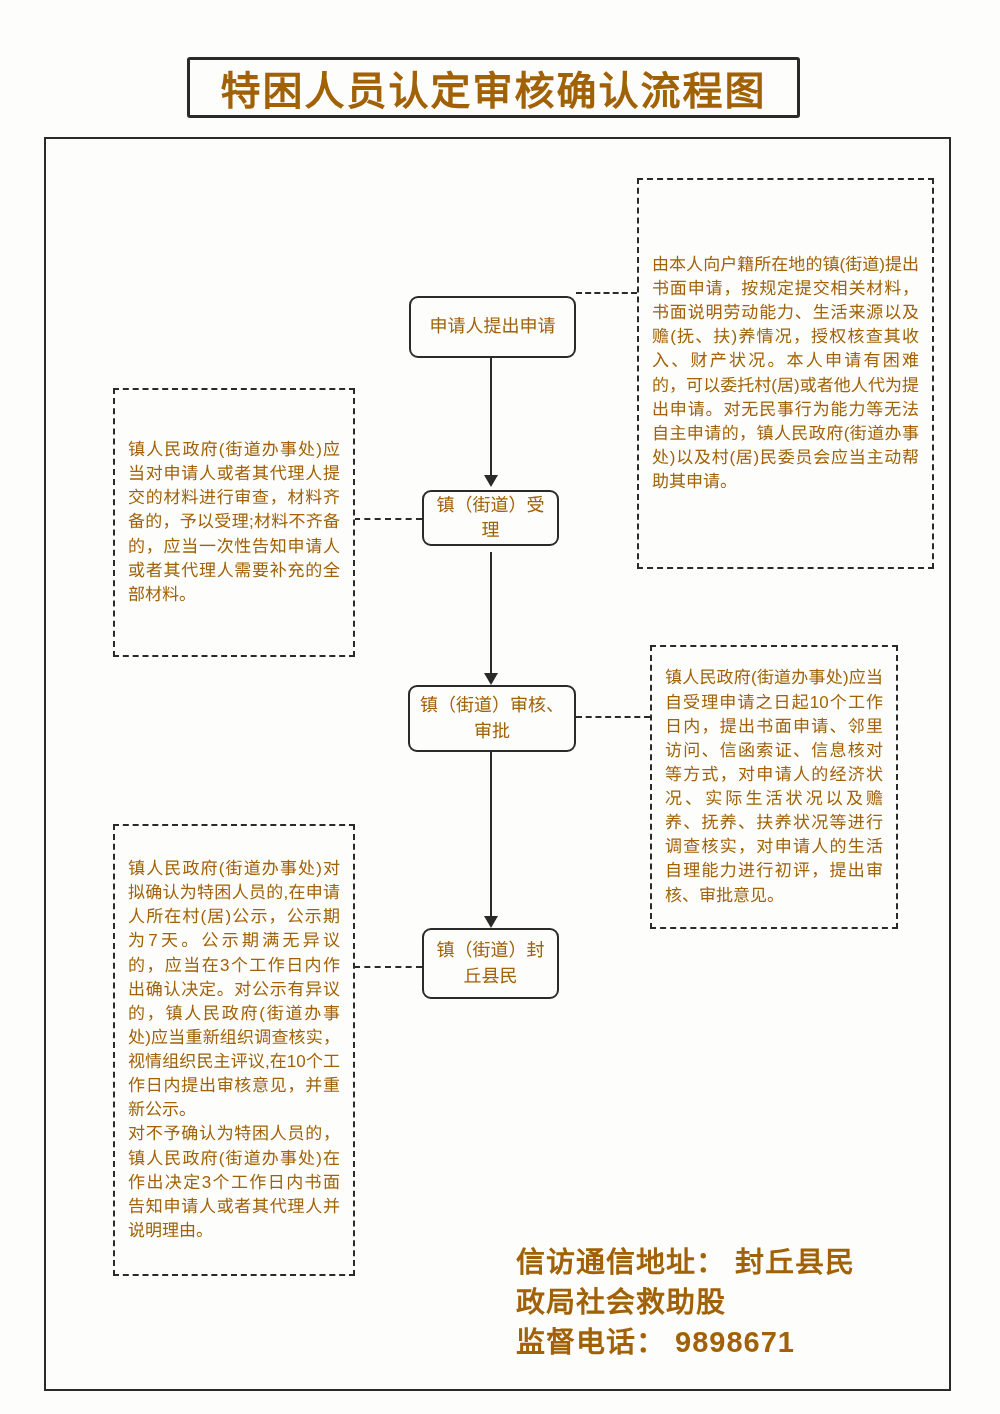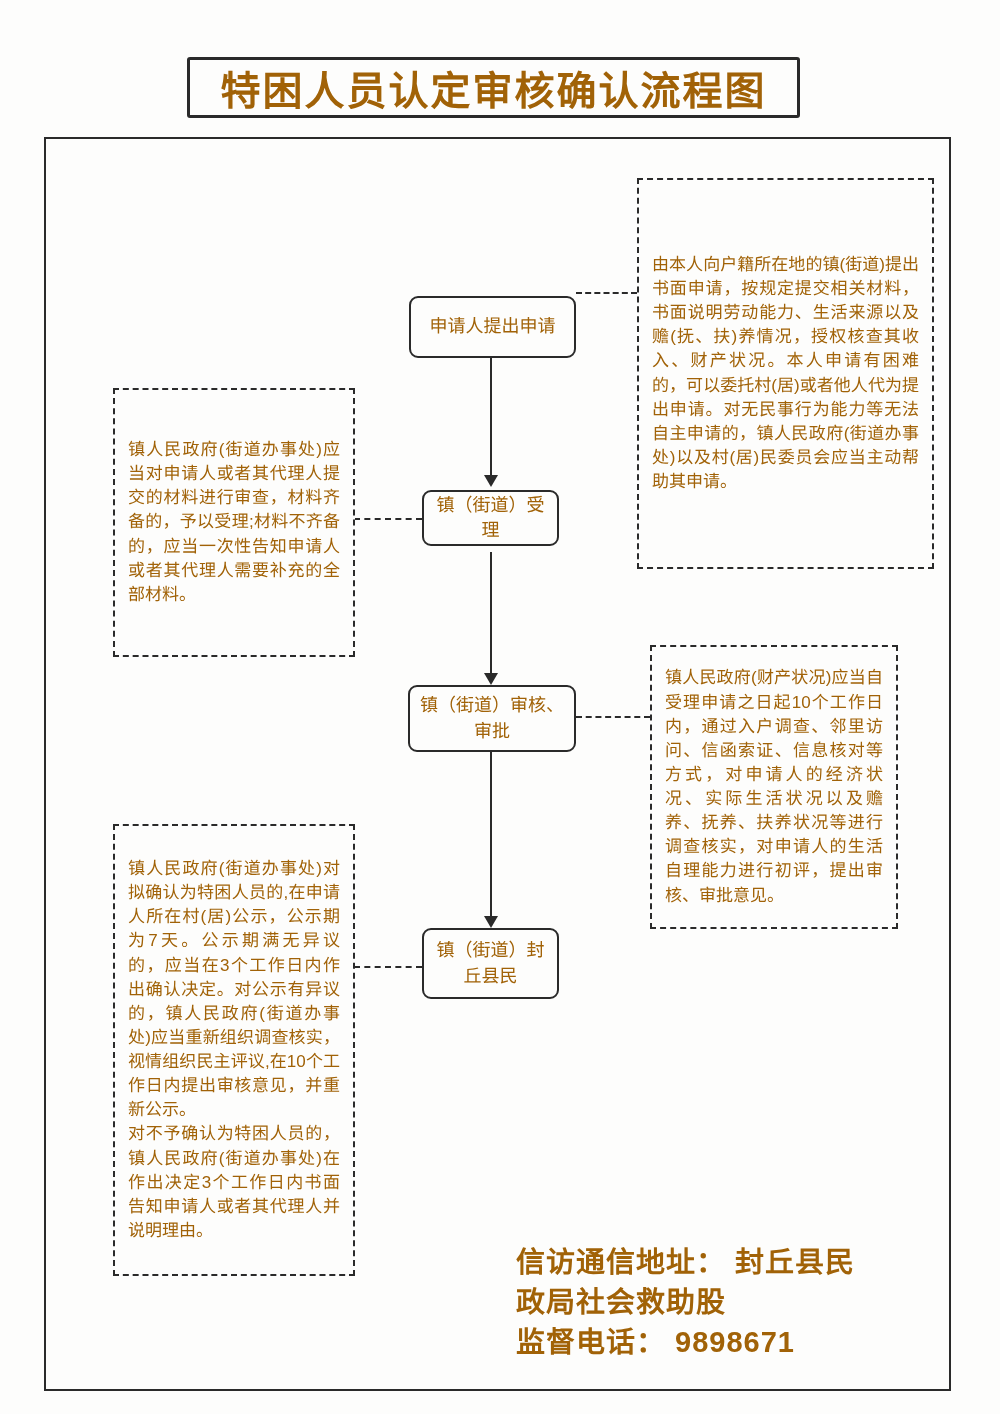--- a/index.html
+++ b/index.html
@@ -157,21 +157,21 @@
   <div class="conn conn-r2"></div>
   <div class="conn conn-l2"></div>
 
   <div class="note note-r1">
     <span>由本人向户籍所在地的镇(街道)提出书面申请，按规定提交相关材料，书面说明劳动能力、生活来源以及赡(抚、扶)养情况，授权核查其收入、财产状况。本人申请有困难的，可以委托村(居)或者他人代为提出申请。对无民事行为能力等无法自主申请的，镇人民政府(街道办事处)以及村(居)民委员会应当主动帮助其申请。</span>
   </div>
   <div class="note note-l1">
     <span>镇人民政府(街道办事处)应当对申请人或者其代理人提交的材料进行审查，材料齐备的，予以受理;材料不齐备的，应当一次性告知申请人或者其代理人需要补充的全部材料。</span>
   </div>
   <div class="note note-r2">
-    <span>镇人民政府(财产状况)应当自受理申请之日起10个工作日内，通过入户调查、邻里访问、信函索证、信息核对等方式，对申请人的经济状况、实际生活状况以及赡养、抚养、扶养状况等进行调查核实，对申请人的生活自理能力进行初评，提出审核、审批意见。</span>
+    <span>镇人民政府(街道办事处)应当自受理申请之日起10个工作日内，提出书面申请、邻里访问、信函索证、信息核对等方式，对申请人的经济状况、实际生活状况以及赡养、抚养、扶养状况等进行调查核实，对申请人的生活自理能力进行初评，提出审核、审批意见。</span>
   </div>
   <div class="note note-l2">
     <span>镇人民政府(街道办事处)对拟确认为特困人员的,在申请人所在村(居)公示，公示期为7天。公示期满无异议的，应当在3个工作日内作出确认决定。对公示有异议的，镇人民政府(街道办事处)应当重新组织调查核实，视情组织民主评议,在10个工作日内提出审核意见，并重新公示。
 对不予确认为特困人员的，镇人民政府(街道办事处)在作出决定3个工作日内书面告知申请人或者其代理人并说明理由。</span>
   </div>
 
   <div class="footer-contact">信访通信地址： 封丘县民
 政局社会救助股
 监督电话： 9898671</div>
 

